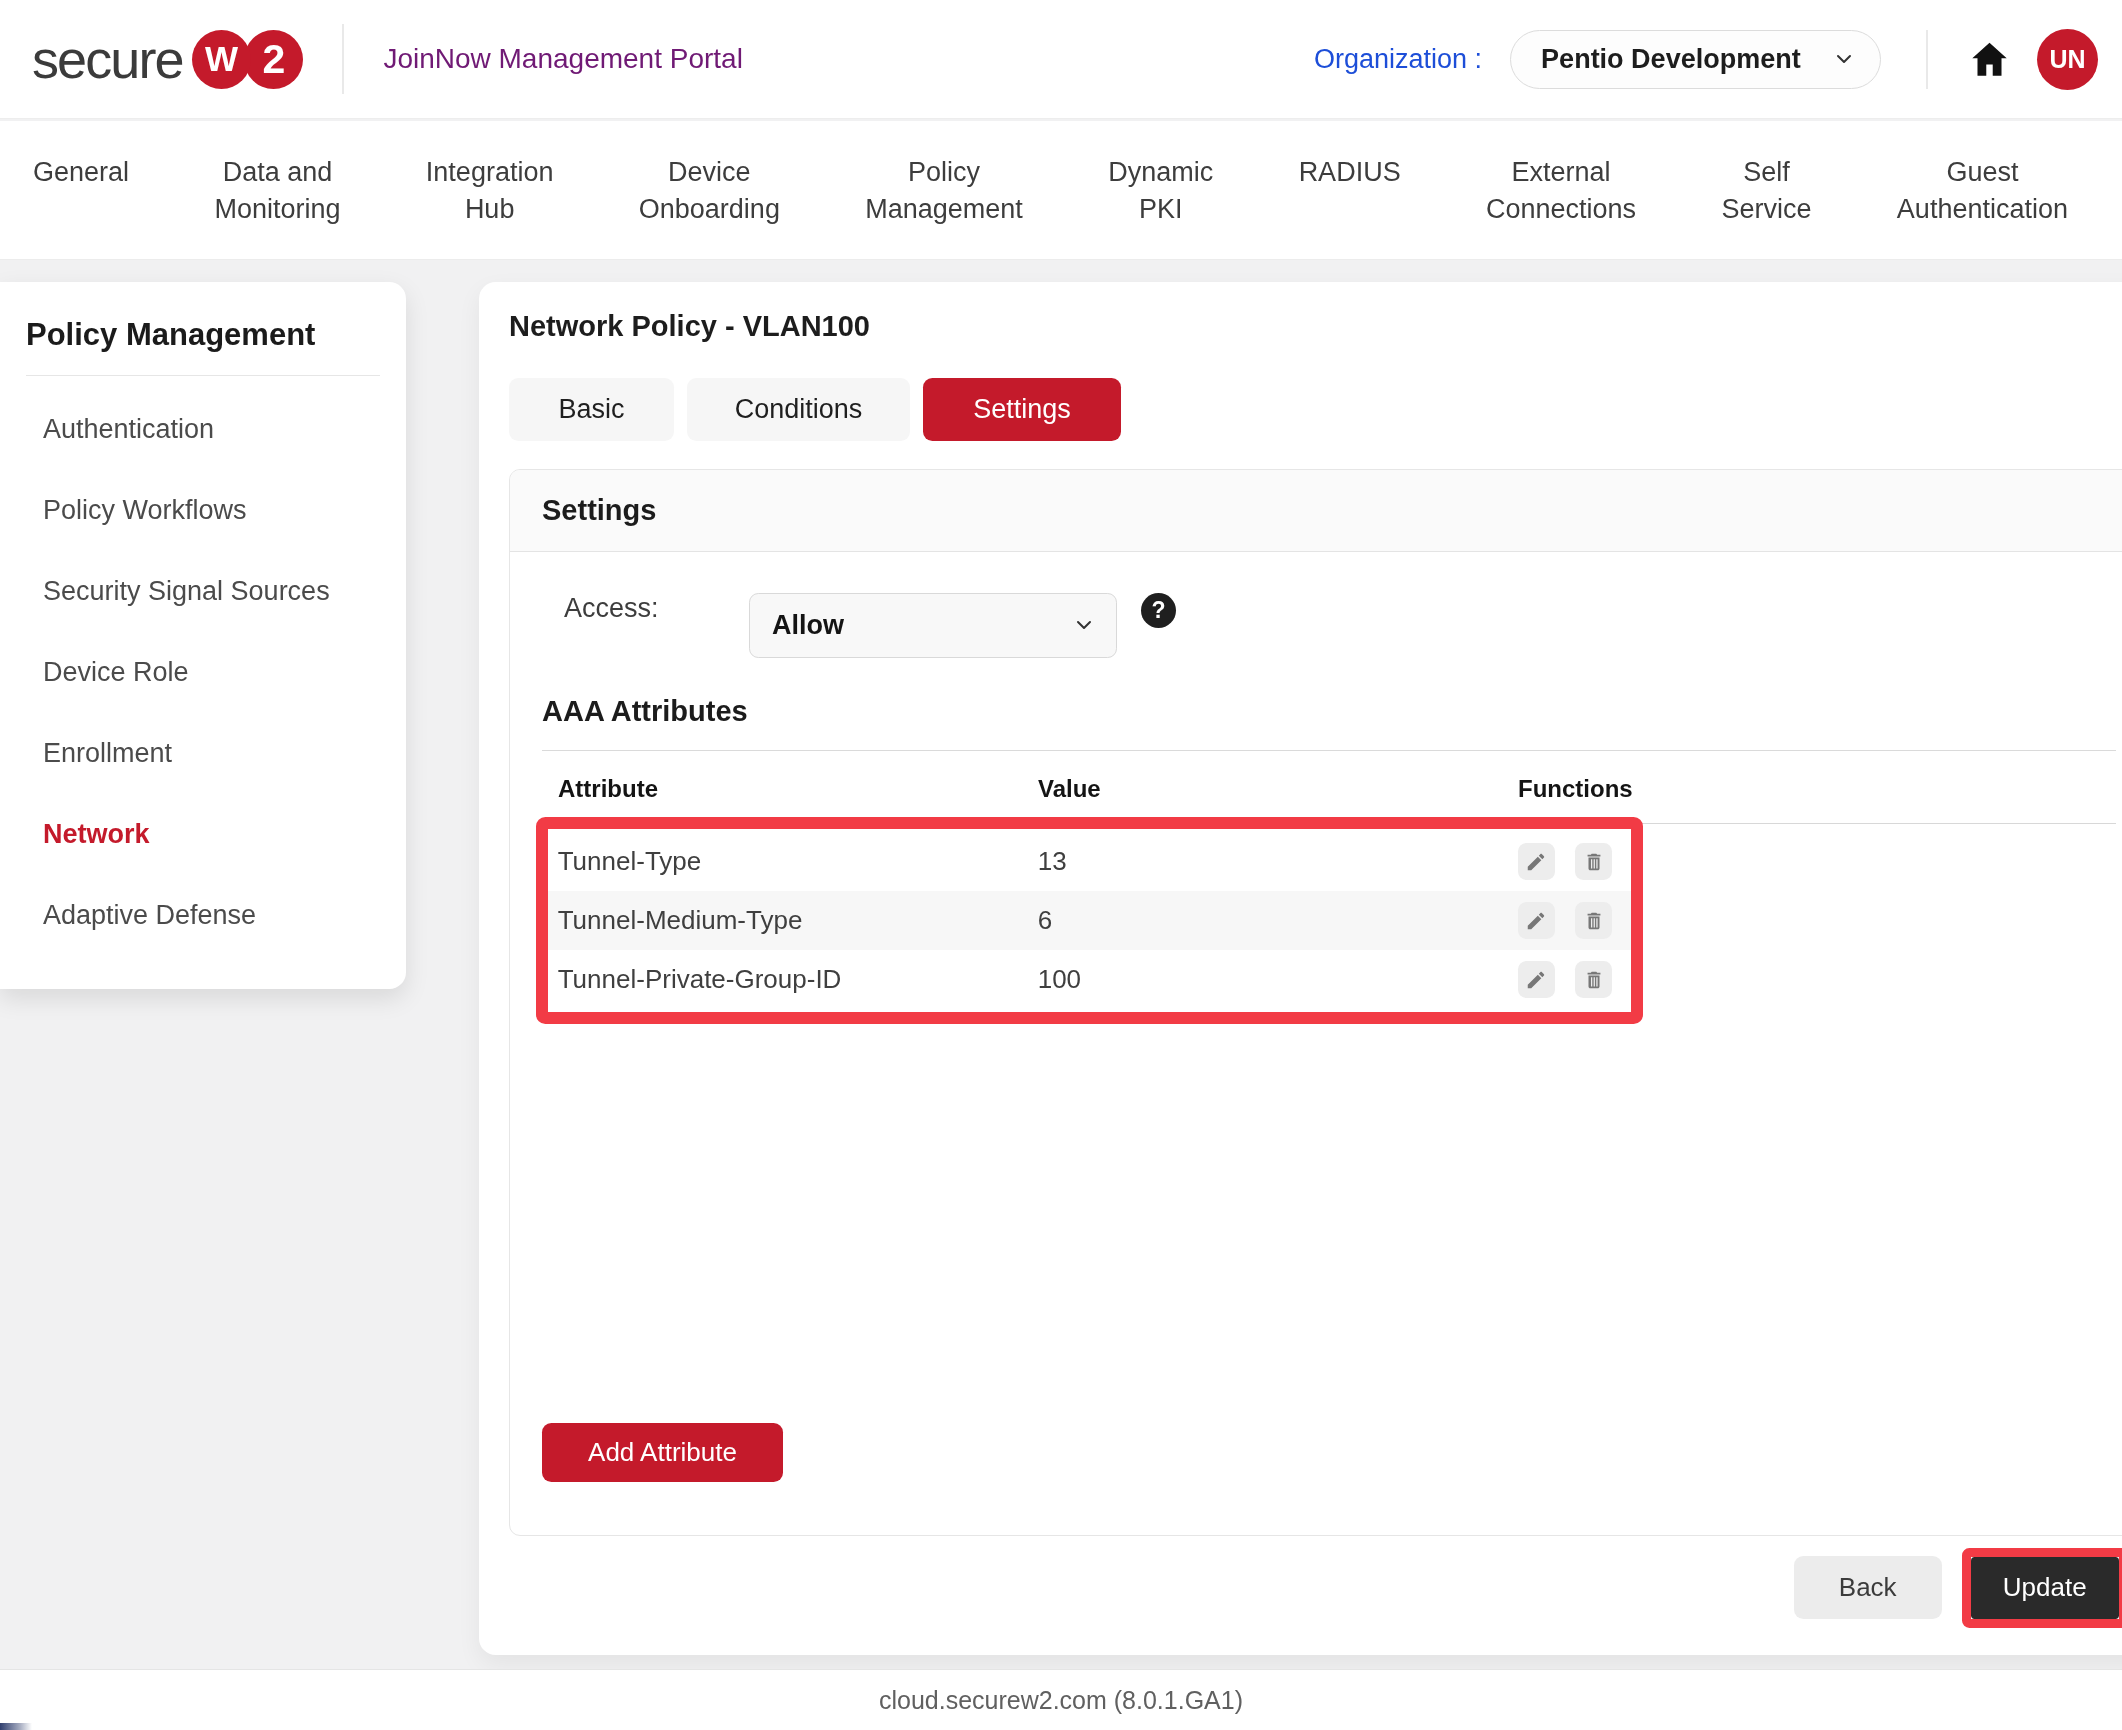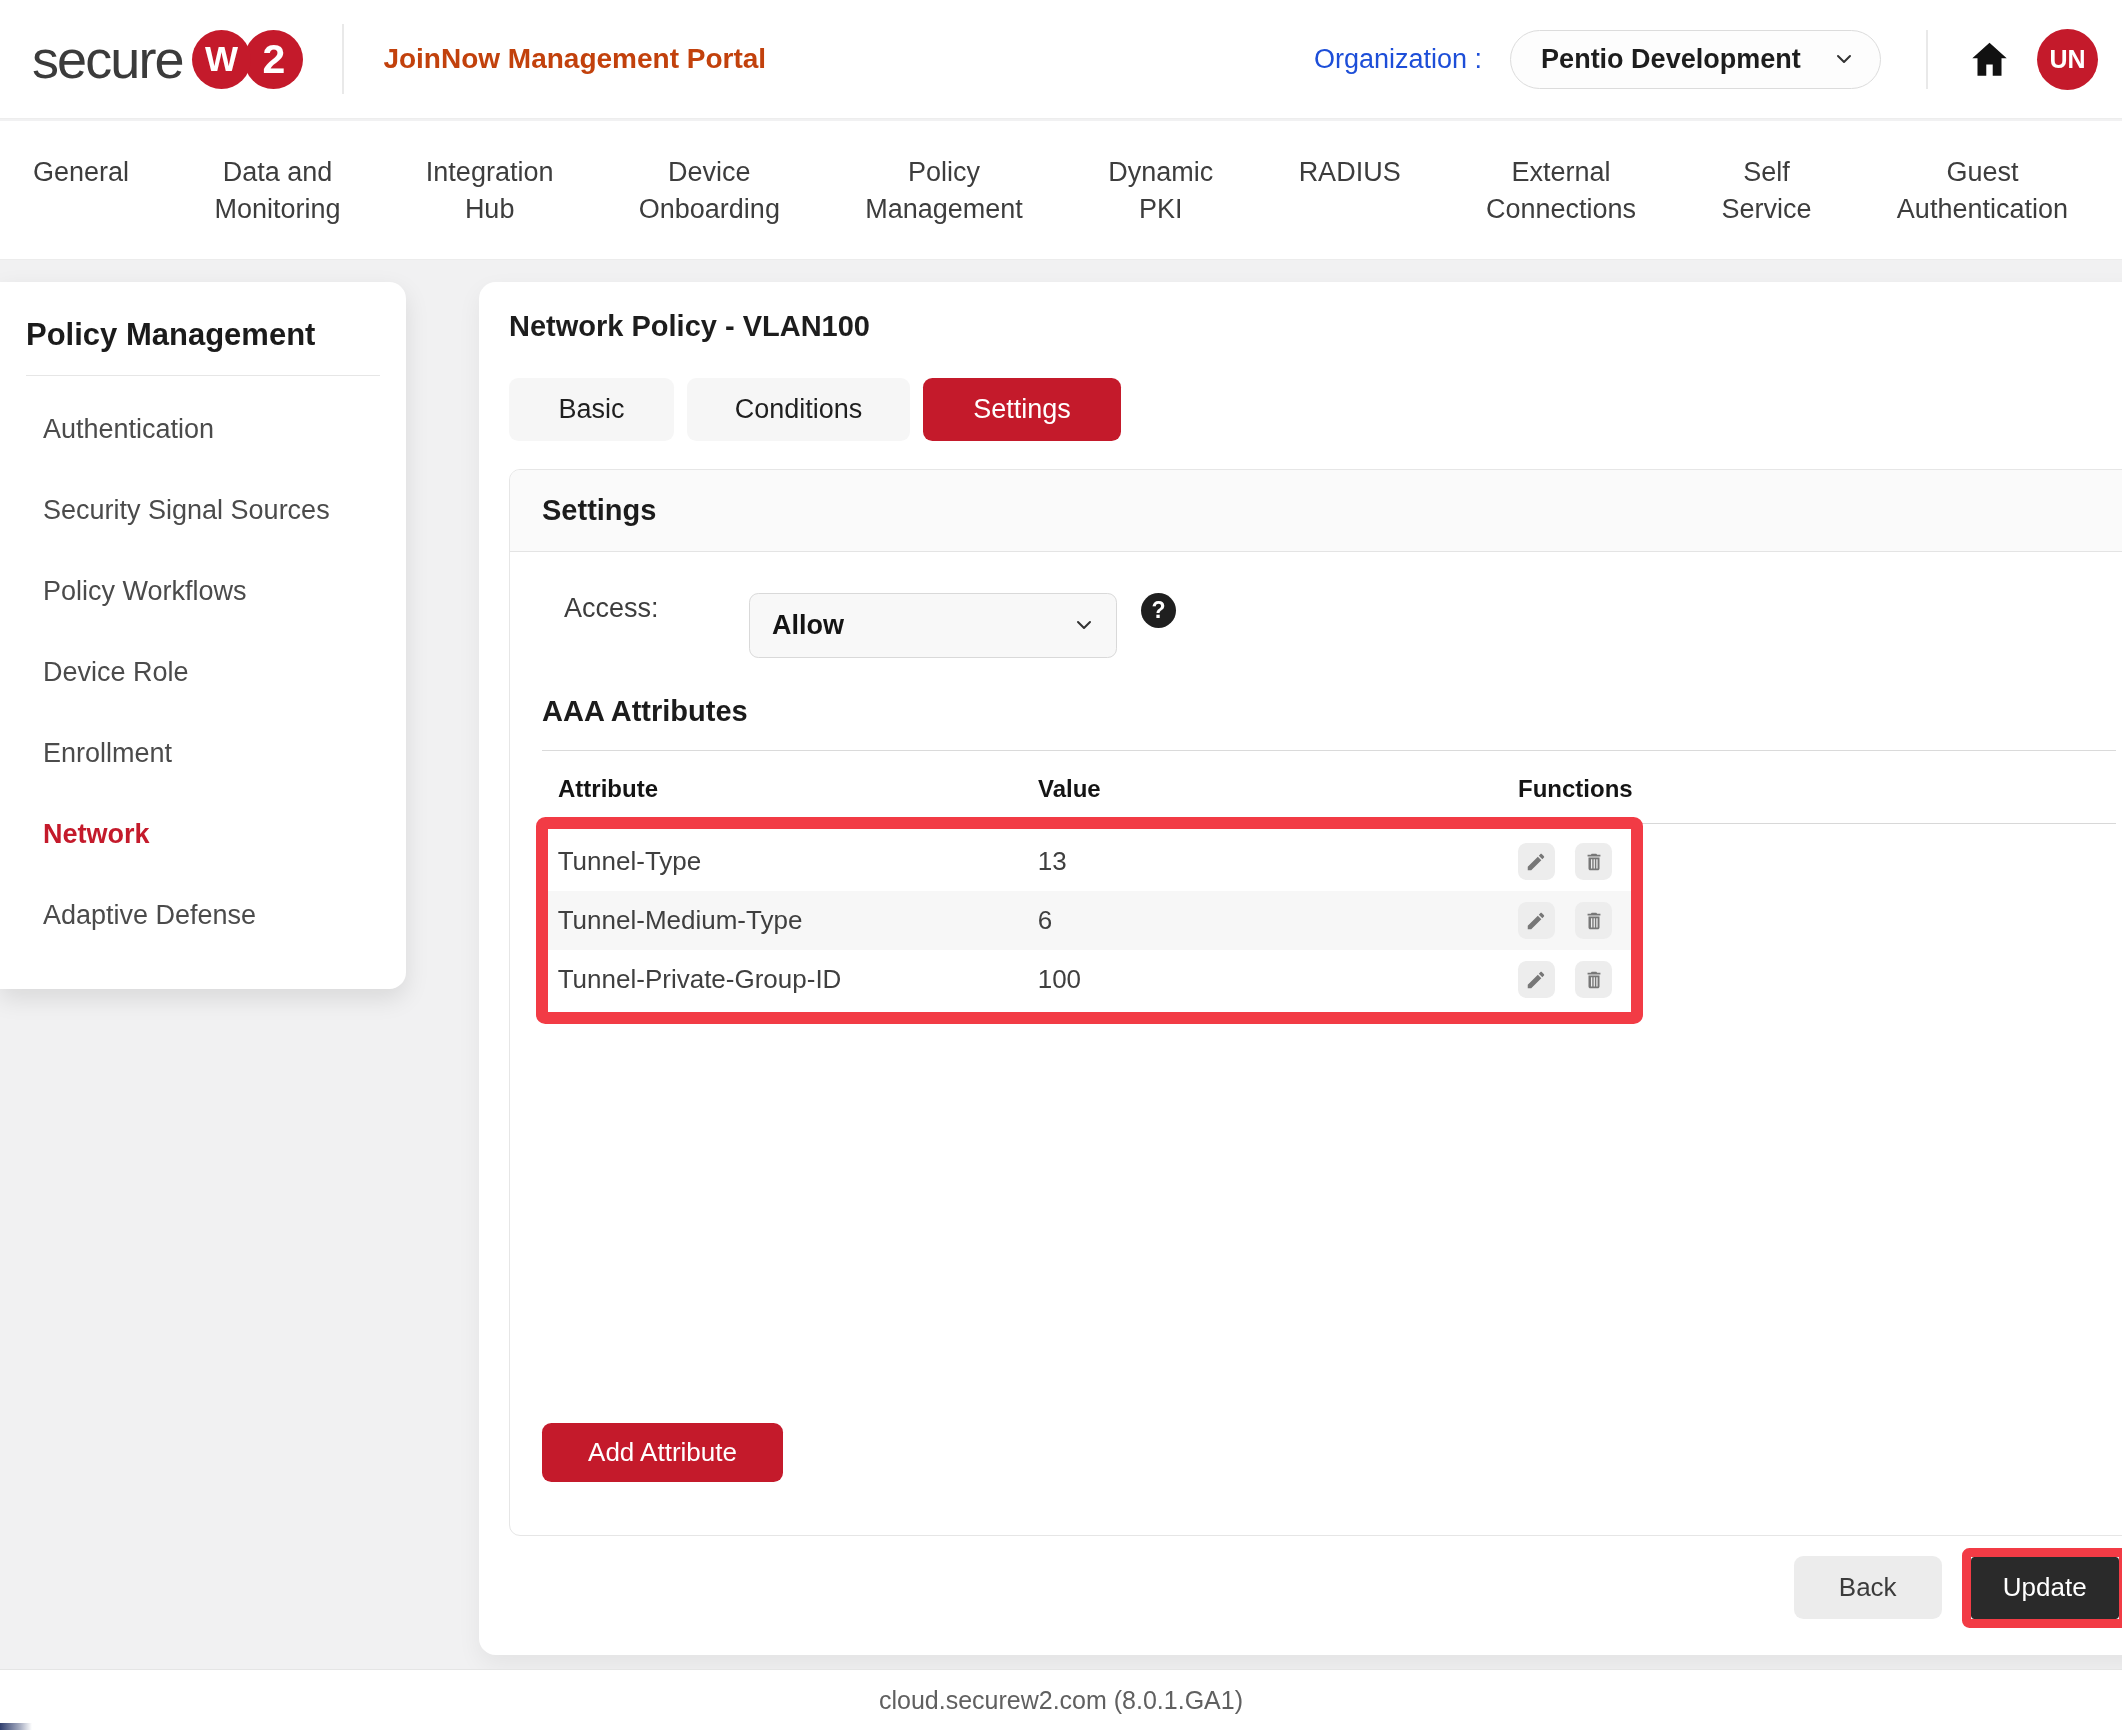--- a/index.html
+++ b/index.html
@@ -18,21 +18,21 @@
     position:absolute;top:0;left:0;width:2122px;height:119px;background:#fff;
     border-bottom:1.9px solid #ededed;display:flex;align-items:center;
   }
   .logo{display:flex;align-items:center;margin-left:32px;cursor:pointer;}
   .logo-word{font-size:54px;color:#3b3b3b;letter-spacing:-1.9px;font-weight:400;}
   .logo-circle{width:59px;height:59px;border-radius:50%;background:var(--brand-red);
     color:#fff;font-weight:bold;display:flex;align-items:center;justify-content:center;}
   .logo-circle.w{font-size:35px;margin-left:9.3px;z-index:2;}
   .logo-circle.two{font-size:41px;margin-left:-6.5px;z-index:1;}
   .vdiv{width:1.9px;height:70px;background:#e9e9e9;margin:0 39px;}
-  .portal-title{font-size:28px;font-weight:bold;color:#c2410c;}
+  .portal-title{font-size:28px;font-weight:normal;color:#701a75;}
   .header-right{margin-left:auto;display:flex;align-items:center;}
   .org-label{font-size:27px;color:#1d4ed8;}
   .org-pill{
     margin-left:28px;height:59px;min-width:371px;border:1.9px solid #dcdcdc;border-radius:32px;
     background:#fdfdfd;display:flex;align-items:center;justify-content:space-between;
     padding:0 24px 0 30px;cursor:pointer;
   }
   .org-pill .org-value{font-size:27px;font-weight:bold;color:#1d1d1d;}
   .hdr-div{width:1.9px;height:59px;background:#e9e9e9;margin:0 37px 0 45px;}
   .home-btn{width:48px;height:48px;cursor:pointer;display:flex;align-items:center;justify-content:center;}
@@ -202,22 +202,22 @@
 Authentication</div>
 </nav>
 
 <div class="content">
 
   <aside class="side-card">
     <h2 class="side-title">Policy Management</h2>
     <hr class="side-hr">
     <ul class="side-list">
       <li>Authentication</li>
+      <li>Policy Workflows</li>
       <li>Security Signal Sources</li>
-      <li>Policy Workflows</li>
       <li>Device Role</li>
       <li>Enrollment</li>
       <li class="active">Network</li>
       <li>Adaptive Defense</li>
     </ul>
   </aside>
 
   <main class="main-card">
     <h1 class="page-title">Network Policy - VLAN100</h1>
 

